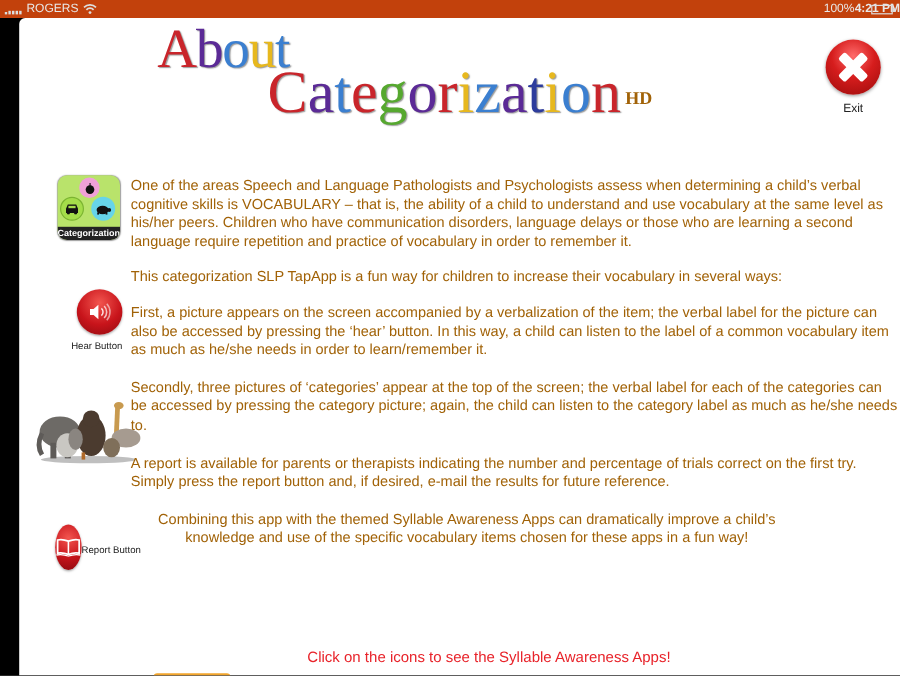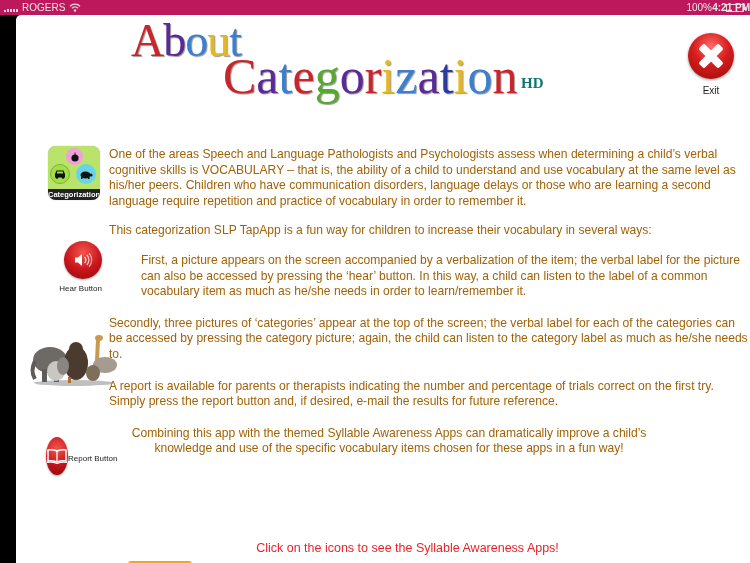--- a/index.html
+++ b/index.html
@@ -1,21 +1,21 @@
 <!DOCTYPE html>
 <html><head>
 <meta charset="utf-8">
 <style>
   * { margin: 0; padding: 0; box-sizing: border-box; }
   html, body { width: 750px; height: 563px; overflow: hidden; background: #000; }
   body { font-family: "Liberation Sans", sans-serif; position: relative; }
 
   .status-bar {
     position: absolute; left: 0; top: 0; width: 750px; height: 15px;
-    background: #be185d; color: #e8e8e8; font-size: 10px; line-height: 15px;
+    background: #c2410c; color: #e8e8e8; font-size: 10px; line-height: 15px;
   }
   .status-bar .left { position: absolute; left: 4px; top: 0; display: flex; align-items: center; gap: 4px; }
   .status-bar .signal { display: flex; align-items: flex-end; gap: 1px; height: 8px; }
   .status-bar .signal i { display: block; width: 2px; background: #ddd; }
   .status-bar .carrier { font-size: 10px; }
   .status-bar .time { position: absolute; left: 0; right: 0; text-align: right; font-weight: bold; font-size: 10px; }
   .status-bar .right { position: absolute; right: 6px; top: 0; display: flex; align-items: center; gap: 14px; }
   .battery { width: 18px; height: 8px; border: 1px solid #ddd; position: relative; padding: 1px; }
   .battery::after { content: ""; position: absolute; right: -3px; top: 2px; width: 2px; height: 3px; background: #ddd; }
   .battery .fill { width: 100%; height: 100%; background: #ddd; }
@@ -32,21 +32,21 @@
     text-shadow: 1px 1px 1px #999, 0 0 1px #fff;
   }
   .title-cat {
     position: absolute; left: 207px; top: 36px;
     font-family: "Liberation Serif", serif; font-size: 50px; line-height: 1;
     letter-spacing: 0px;
     text-shadow: 1px 1px 1px #999, 0 0 1px #fff;
   }
   .title-hd {
     position: absolute; left: 505px; top: 60px;
-    font-family: "Liberation Serif", serif; font-size: 15px; font-weight: bold; color: #0f766e;
+    font-family: "Liberation Serif", serif; font-size: 15px; font-weight: bold; color: #a16207;
   }
   .c-red { color: #c9252b; } .c-purple { color: #5b2a96; } .c-blue { color: #3b7fd0; }
   .c-yellow { color: #e7b81e; } .c-green { color: #56a82f; } .c-navy { color: #2d3c9c; }
 
   .exit-button {
     position: absolute; left: 669px; top: 9px; width: 52px; height: 72px;
     display: flex; flex-direction: column; align-items: center; cursor: pointer; justify-content: flex-end;
   }
   .exit-circle {
     width: 46px; height: 46px; border-radius: 50%;
@@ -90,21 +90,21 @@
     position: absolute; left: 10px; top: 318px; width: 96px; height: 54px;
   }
 
   .content {
     position: absolute; left: 93px; top: 132px; width: 640px;
     font-size: 12.1px; line-height: 15.6px; color: #a16207;
   }
   .content p { margin-bottom: 15.6px; }
   .content p.p1 { margin-bottom: 14px; }
   .content p.p2 { margin-bottom: 14px; }
-  .content p.p3 { margin-bottom: 16px; margin-left: 32px; }
+  .content p.p3 { margin-bottom: 16px; }
   .content p.p4 { margin-bottom: 16px; }
   .content p.p5 { margin-bottom: 16px; }
   .content p.p6 { margin-bottom: 16px; }
   .content p.p7 { margin-bottom: 0; text-align: center; }
 
   .footer-note {
     position: absolute; left: 0; top: 526px; width: 783px; text-align: center;
     color: #e8232a; font-size: 12.5px;
   }
   .orange-bar {

